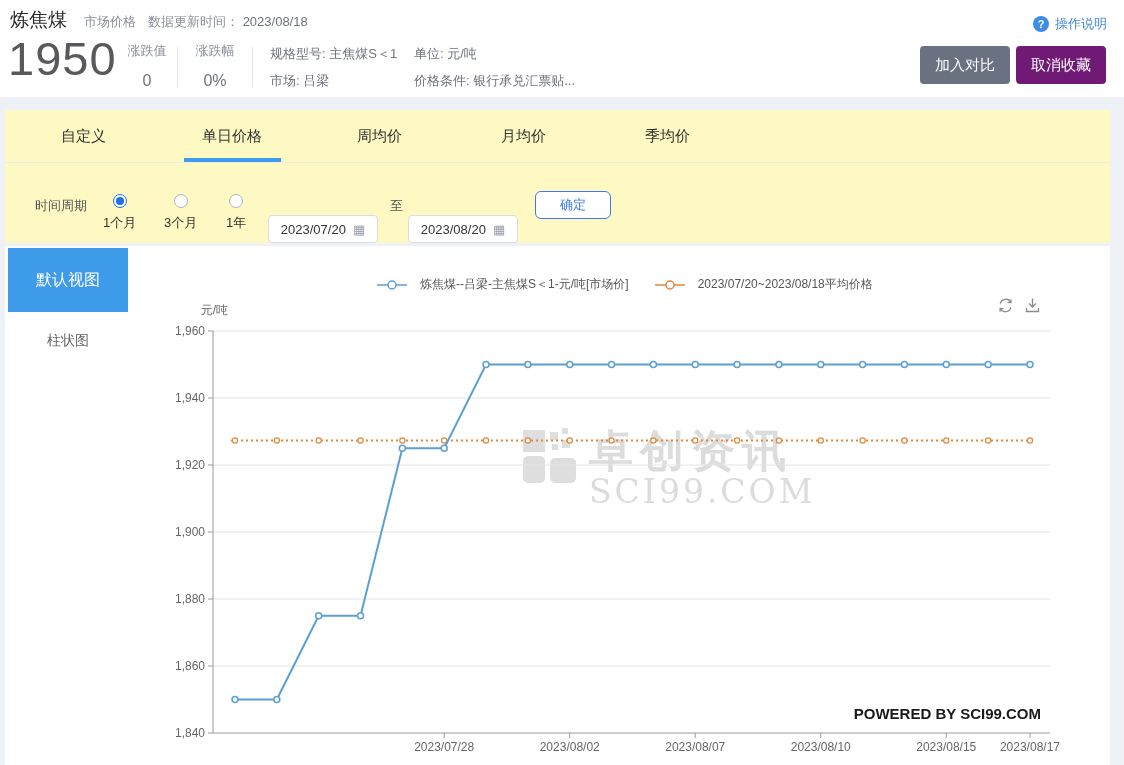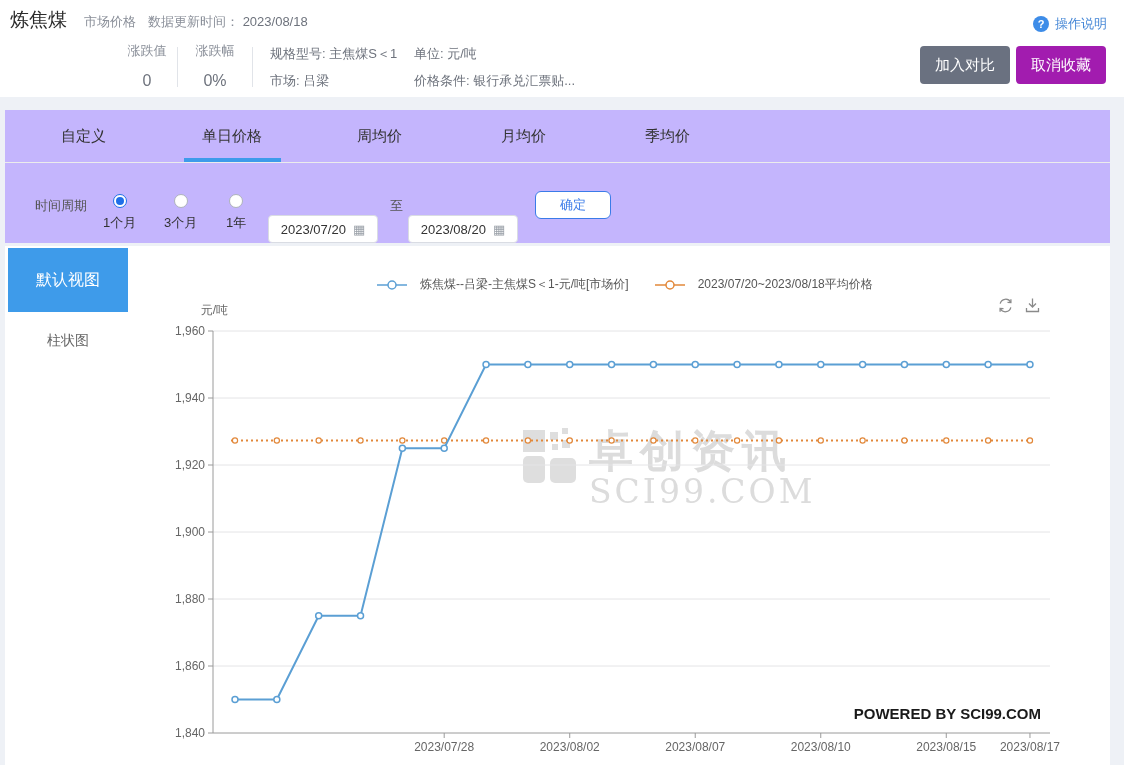--- a/index.html
+++ b/index.html
@@ -25,23 +25,23 @@
   .vdiv{width:1px;height:40px;background:#e1e4e9;top:47px;}
   .spec{font-size:13px;color:#6e737d;line-height:27px;top:40px;}
   .spec div{white-space:nowrap;}
   .help{left:1033px;top:15px;display:flex;align-items:center;gap:6px;cursor:pointer;}
   .help .qmark{width:16px;height:16px;border-radius:50%;background:#3d8ce8;color:#fff;
     font-size:11px;font-weight:bold;display:flex;align-items:center;justify-content:center;}
   .help .htxt{font-size:13px;color:#4486d6;}
   .btn{top:46px;width:90px;height:38px;border:none;border-radius:4px;color:#fff;
     font-size:15px;font-family:inherit;cursor:pointer;}
   .btn-compare{left:920px;background:#6a7180;}
-  .btn-unfav{left:1016px;background:#a21caf;}
+  .btn-unfav{left:1016px;background:#701a75;}
   
-  .card1{position:absolute;left:5px;top:110px;width:1105px;height:133px;background:#c4b5fd;}
+  .card1{position:absolute;left:5px;top:110px;width:1105px;height:133px;background:#fef9c3;}
   .tabrow{position:relative;height:52px;border-bottom:1px solid #ececec;}
   .tab{position:absolute;top:17px;font-size:15px;color:#333;cursor:pointer;}
   .tab0{left:56px;} .tab1{left:197px;} .tab2{left:352px;} .tab3{left:496px;} .tab4{left:640px;}
   .tab-underline{position:absolute;left:179px;top:48px;width:97px;height:4px;background:#3e9bea;}
   .filterrow{position:relative;height:80px;}
   .f-lbl{left:30px;top:34px;font-size:13px;color:#555;}
   .radio-item{position:absolute;top:31px;display:flex;align-items:center;gap:6px;
     font-size:13px;color:#333;cursor:pointer;flex-direction:column;}
   .r1{left:98px;} .r2{left:159px;} .r3{left:221px;}
   .radio{width:14px;height:14px;border-radius:50%;border:1px solid #aeb3bb;background:#fff;
@@ -87,20 +87,21 @@
 </head>
 <body>
 
 <div class="header">
   <div class="abs h-title">炼焦煤</div>
   <div class="abs h-sub">市场价格</div>
   <div class="abs h-upd">
     <span>数据更新时间：</span>
     <b>2023/08/18</b>
   </div>
+  <div class="abs big-price">1950</div>
 
   <div class="abs chg chg1">
     <div class="lbl">涨跌值</div>
     <div class="val">0</div>
   </div>
   <div class="abs vdiv" style="left:177px;"></div>
   <div class="abs chg chg2">
     <div class="lbl">涨跌幅</div>
     <div class="val">0%</div>
   </div>

